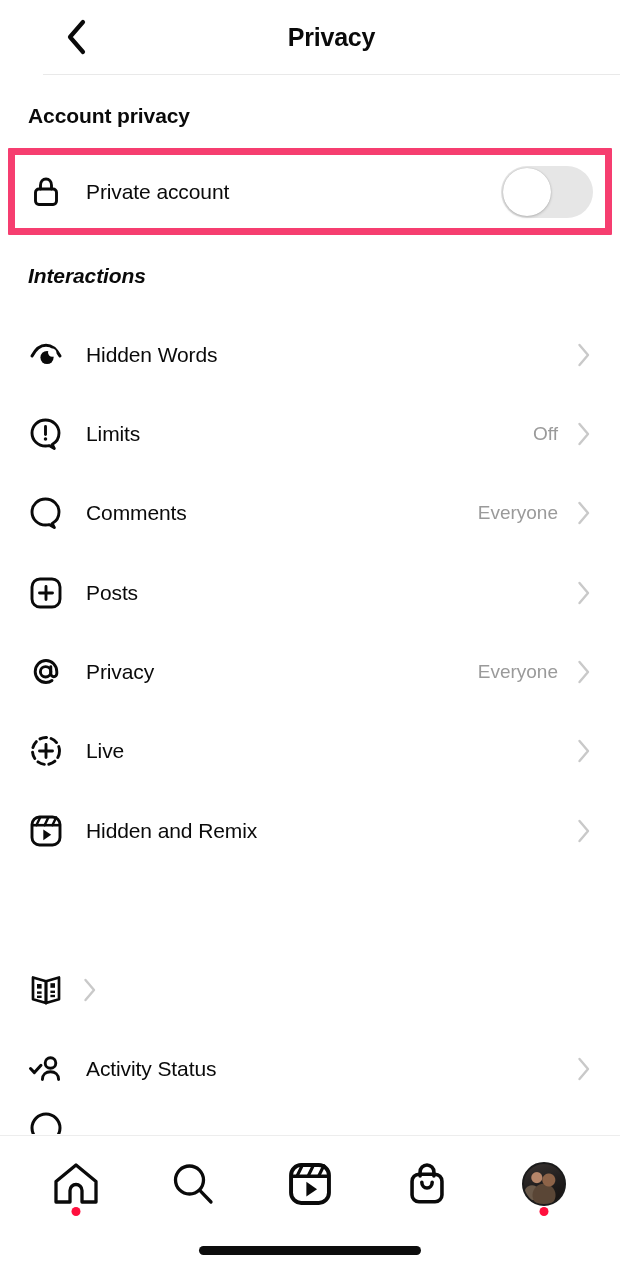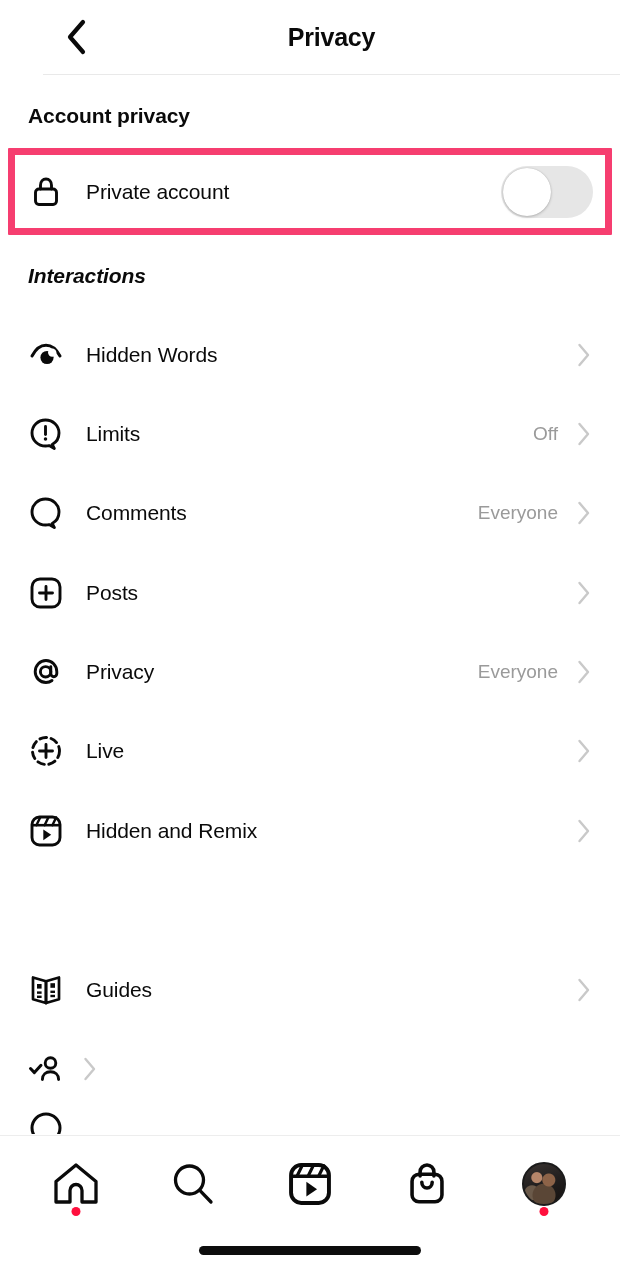--- a/index.html
+++ b/index.html
@@ -277,37 +277,37 @@
         <path d="M17 7.2 L4 3.5 V25.2 L17 29 Z" stroke="#0a0a0a" stroke-width="2.7" stroke-linejoin="round"></path>
         <path d="M17 7.2 L30 3.5 V25.2 L17 29 Z" stroke="#0a0a0a" stroke-width="2.7" stroke-linejoin="round"></path>
         <rect x="8" y="10" width="4.6" height="4.6" fill="#0a0a0a"></rect>
         <rect x="8" y="17.4" width="4.6" height="2.4" fill="#0a0a0a"></rect>
         <rect x="8" y="21.6" width="4.6" height="2.4" fill="#0a0a0a"></rect>
         <rect x="21.4" y="9.2" width="4.6" height="4.6" fill="#0a0a0a"></rect>
         <rect x="21.4" y="16.6" width="4.6" height="2.4" fill="#0a0a0a"></rect>
         <rect x="21.4" y="20.8" width="4.6" height="2.4" fill="#0a0a0a"></rect>
       </svg>
     </div>
-    <div class="row-label">Guides</div>
     <div class="row-value"></div>
     <div class="row-chevron">
       <svg width="14" height="24" viewBox="0 0 14 24" fill="none">
         <path d="M2.5 2 L11 12 L2.5 22" stroke="#c9c9c9" stroke-width="2.4" stroke-linecap="round" stroke-linejoin="round"></path>
       </svg>
     </div>
   </div>
 
   <div class="row" style="top:1038px">
     <div class="row-icon">
       <svg width="36" height="30" viewBox="0 0 36 30" fill="none">
         <path d="M2.5 14.5 L6.4 18.6 L13 11.3" stroke="#0a0a0a" stroke-width="3" stroke-linecap="round" stroke-linejoin="round"></path>
         <circle cx="22.5" cy="9" r="5.3" stroke="#0a0a0a" stroke-width="2.9"></circle>
         <path d="M14.4 25.5 C14.4 20.6 18 17.8 22.5 17.8 C27 17.8 30.6 20.6 30.6 25.5" stroke="#0a0a0a" stroke-width="2.9" stroke-linecap="round"></path>
       </svg>
     </div>
+    <div class="row-label">Activity Status</div>
     <div class="row-value"></div>
     <div class="row-chevron">
       <svg width="14" height="24" viewBox="0 0 14 24" fill="none">
         <path d="M2.5 2 L11 12 L2.5 22" stroke="#c9c9c9" stroke-width="2.4" stroke-linecap="round" stroke-linejoin="round"></path>
       </svg>
     </div>
   </div>
 
   <div class="partial-row">
     <span>

